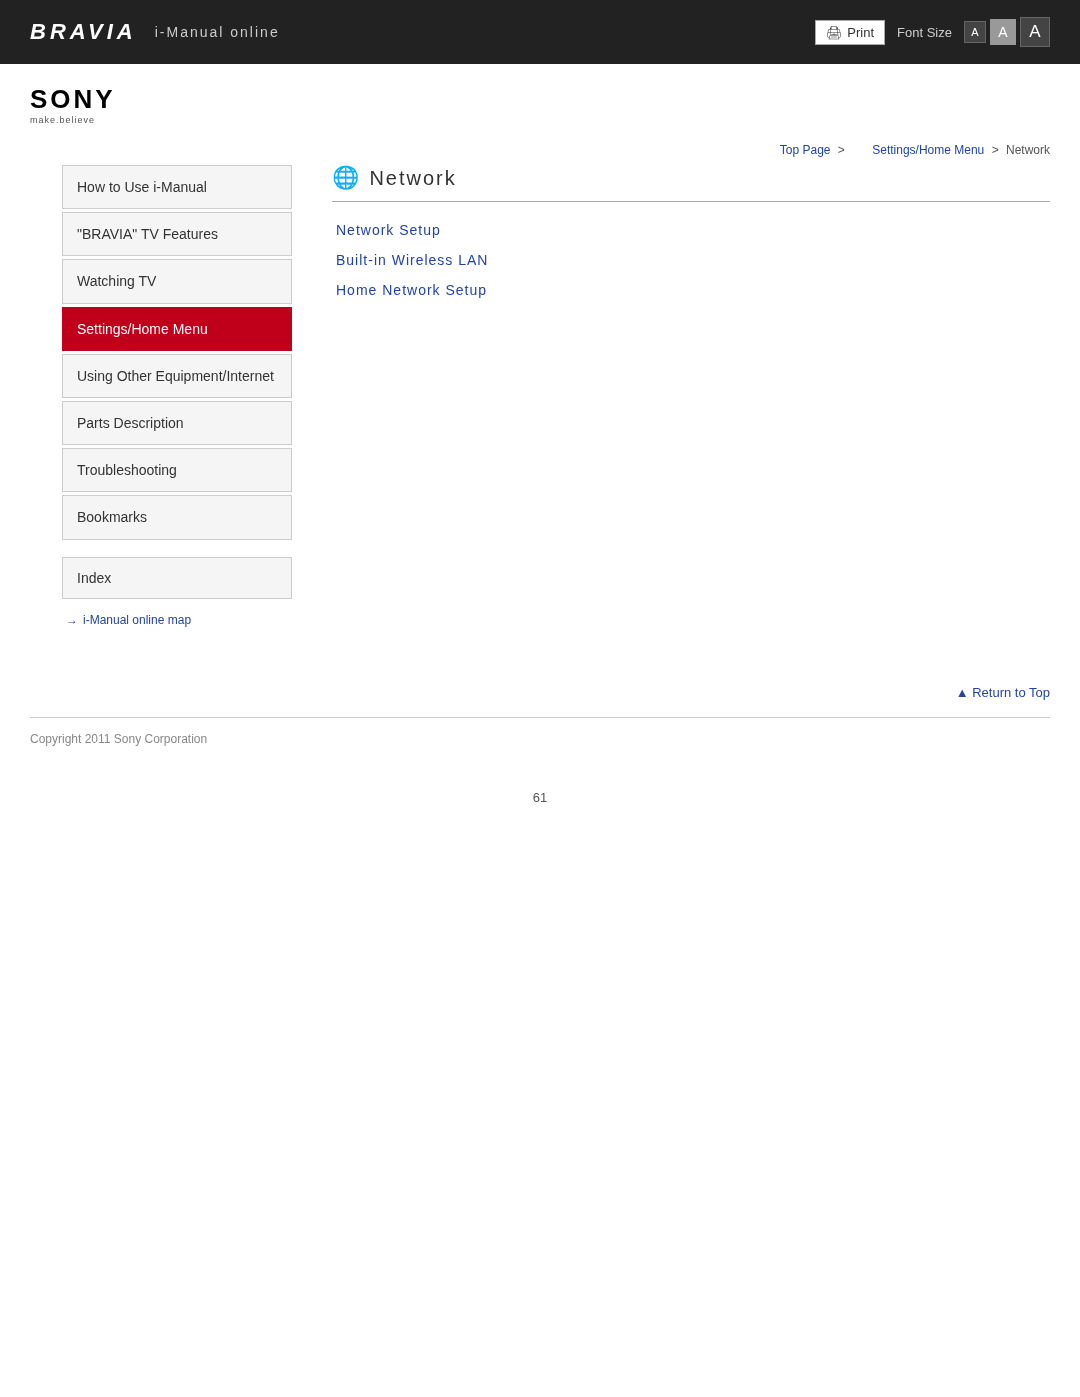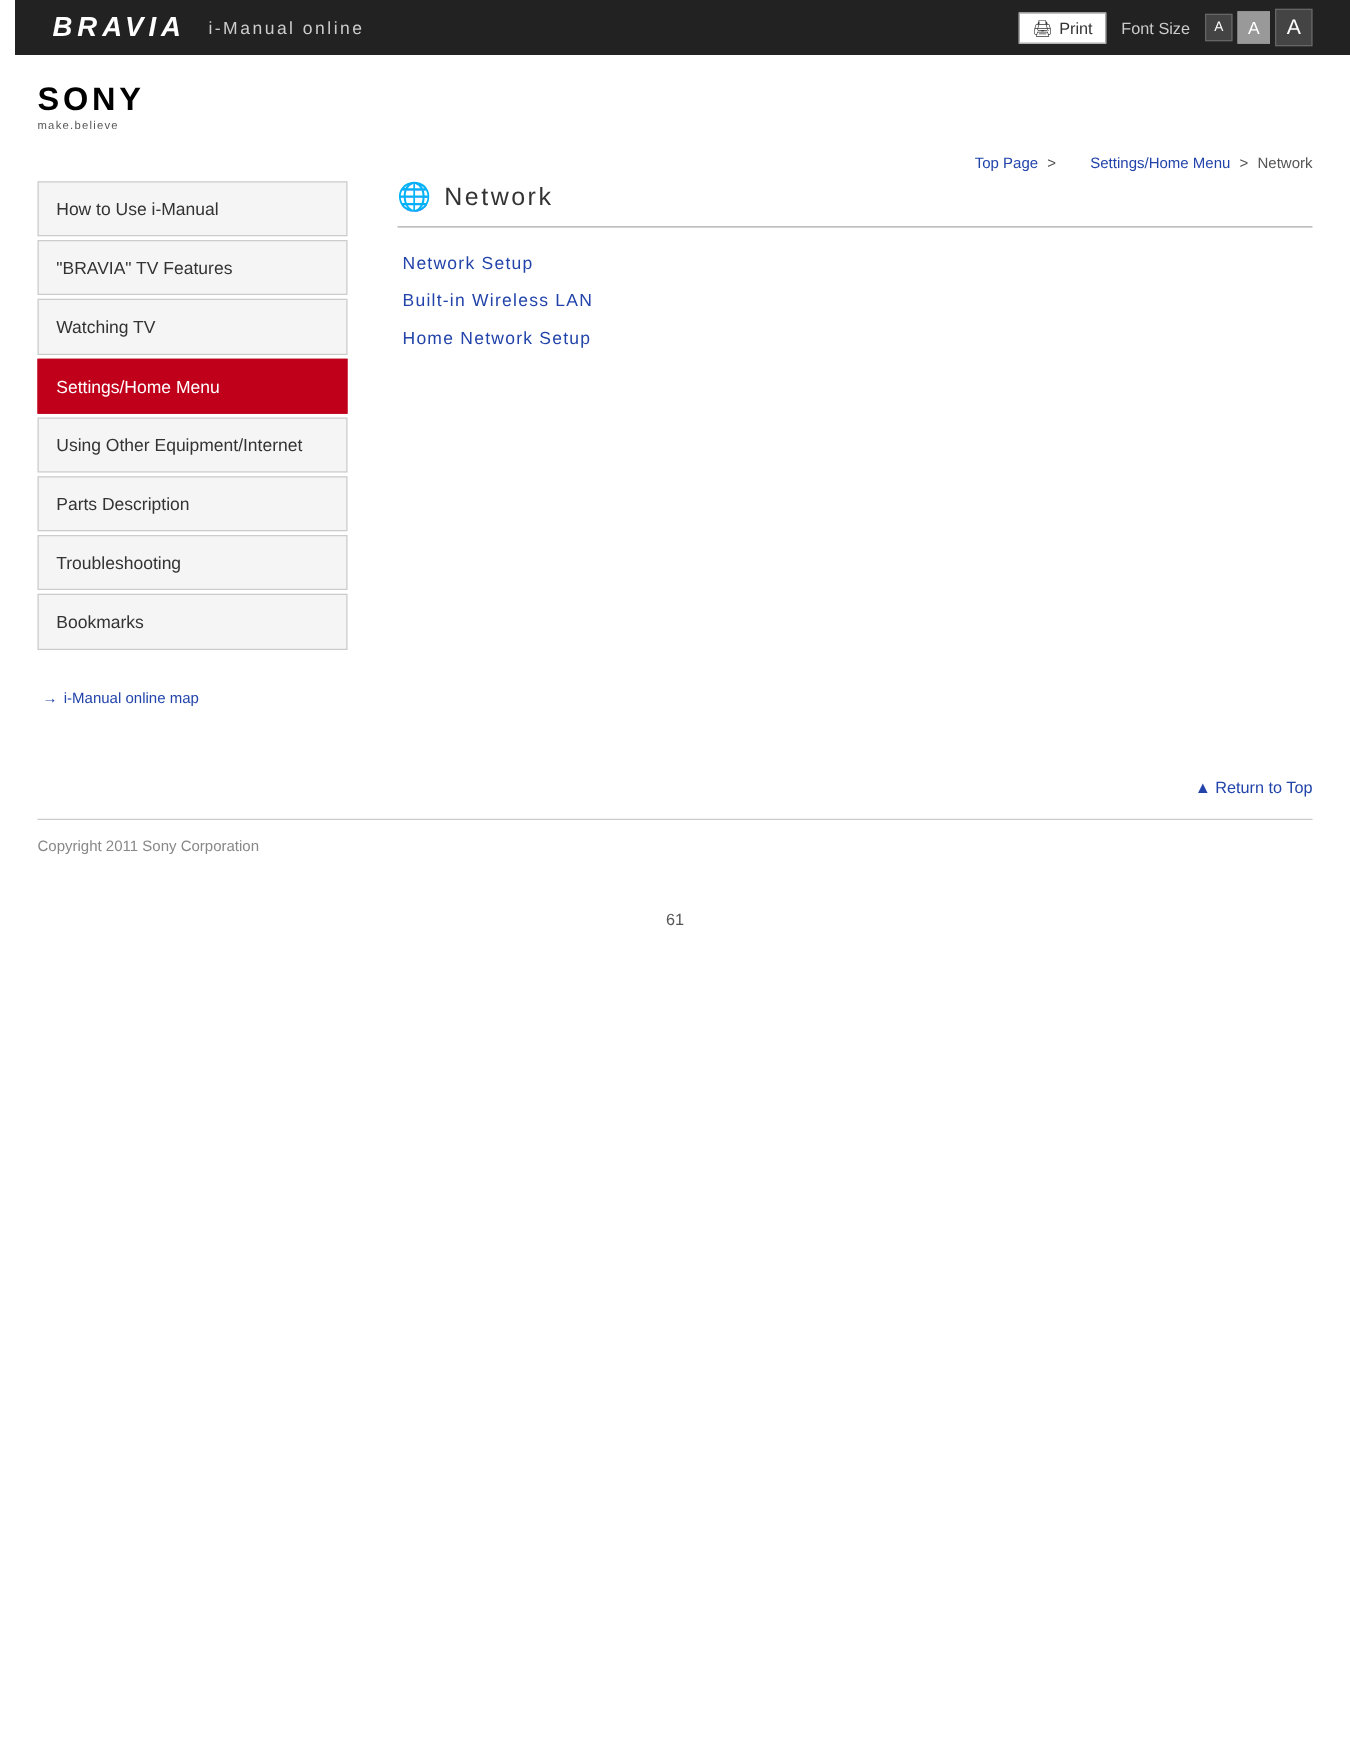--- a/index.html
+++ b/index.html
@@ -8,26 +8,25 @@
       background: #fff;
       color: #333;
       width: 1080px;
       min-height: 1397px;
       position: relative;
     }
 
     
     .top-bar {
       background: #222;
-      height: 44px;
+      height: 64px;
       display: flex;
       align-items: center;
       padding: 0 30px;
       justify-content: space-between;
-      margin-left: 12px;
     }
     .bravia-logo {
       display: flex;
       align-items: center;
       gap: 18px;
     }
     .bravia-text {
       font-family: 'Arial Black', Arial, sans-serif;
       font-size: 22px;
       font-weight: 900;
@@ -118,22 +117,23 @@
 
     
     .main-layout {
       display: flex;
       padding: 0 30px;
       gap: 0;
     }
 
     
     .sidebar {
-      width: 248px;
+      width: 230px;
       flex-shrink: 0;
+      margin-left: 32px;
     }
     .sidebar-item {
       border: 1px solid #ccc;
       padding: 12px 14px;
       font-size: 14px;
       color: #333;
       background: #f5f5f5;
       margin-bottom: 3px;
       cursor: pointer;
       line-height: 1.3;
@@ -303,20 +303,23 @@
     </div>
     <div class="sidebar-item">
       <span>Troubleshooting</span>
     </div>
     <div class="sidebar-item">
       <span>Bookmarks</span>
     </div>
 
     <div class="sidebar-spacer"></div>
 
+    <div class="sidebar-index">
+      <span>Index</span>
+    </div>
 
     <div class="sidebar-link">
       <span class="arrow-right">→</span>
       <a>i-Manual online map</a>
     </div>
   </div>
 
   <div class="content">
     <div class="content-header">
       <span class="network-icon">🌐</span>

